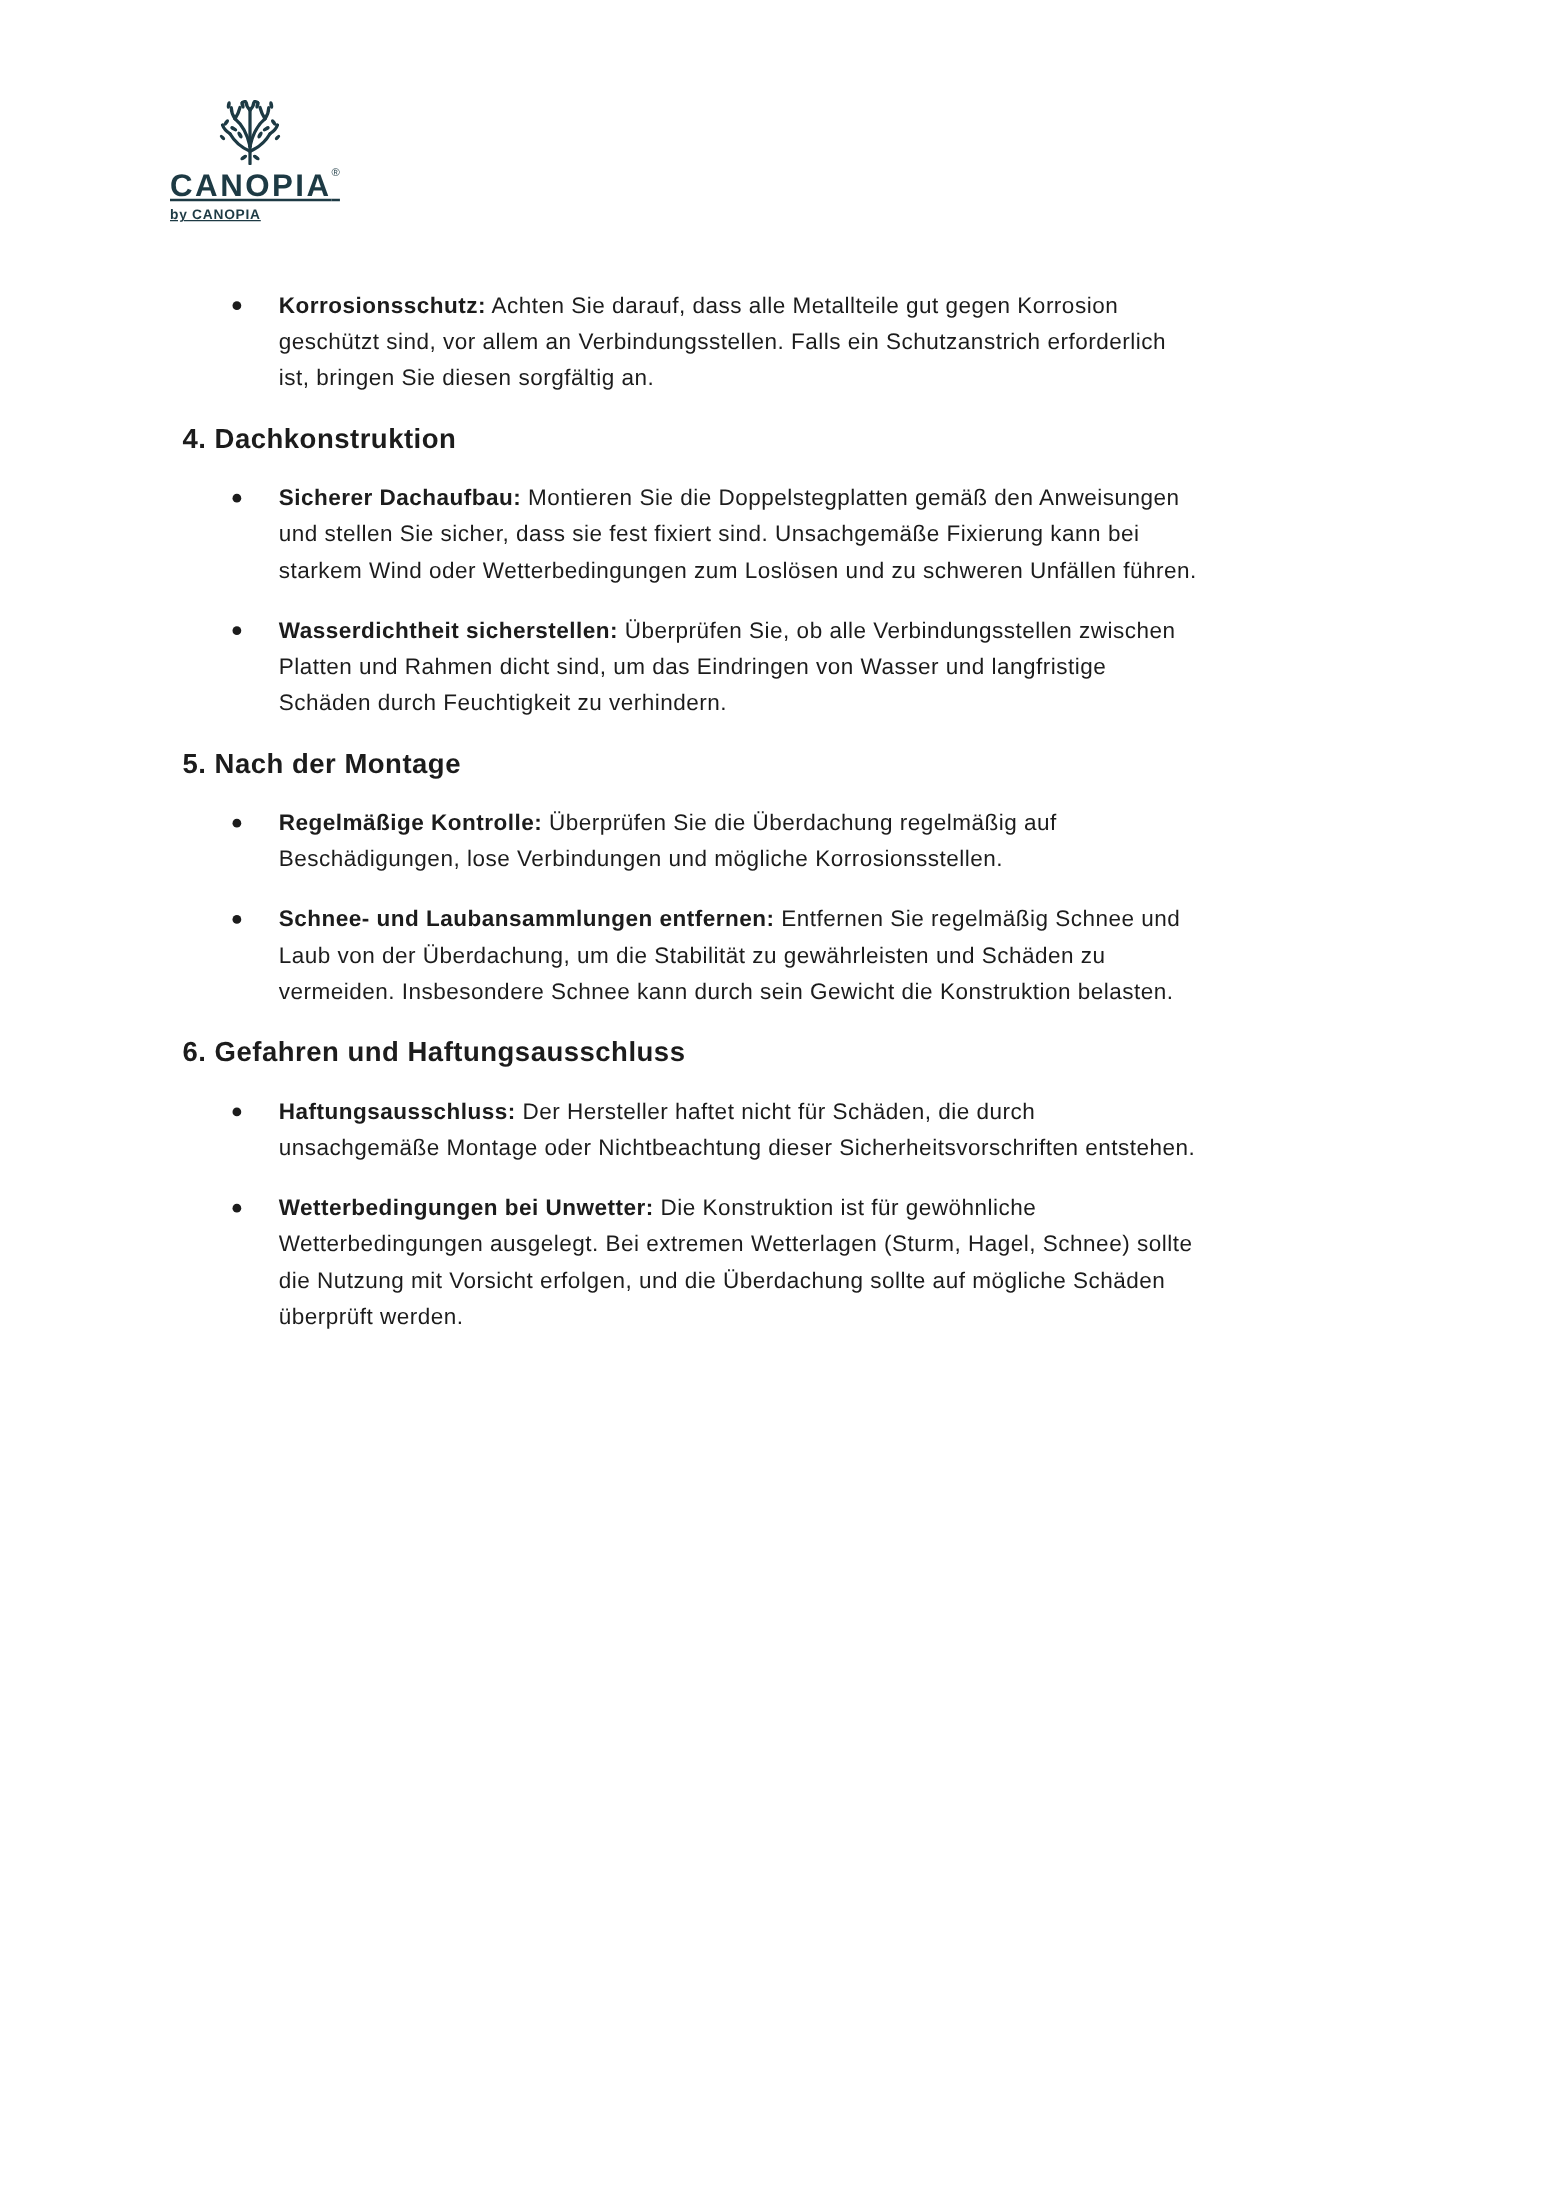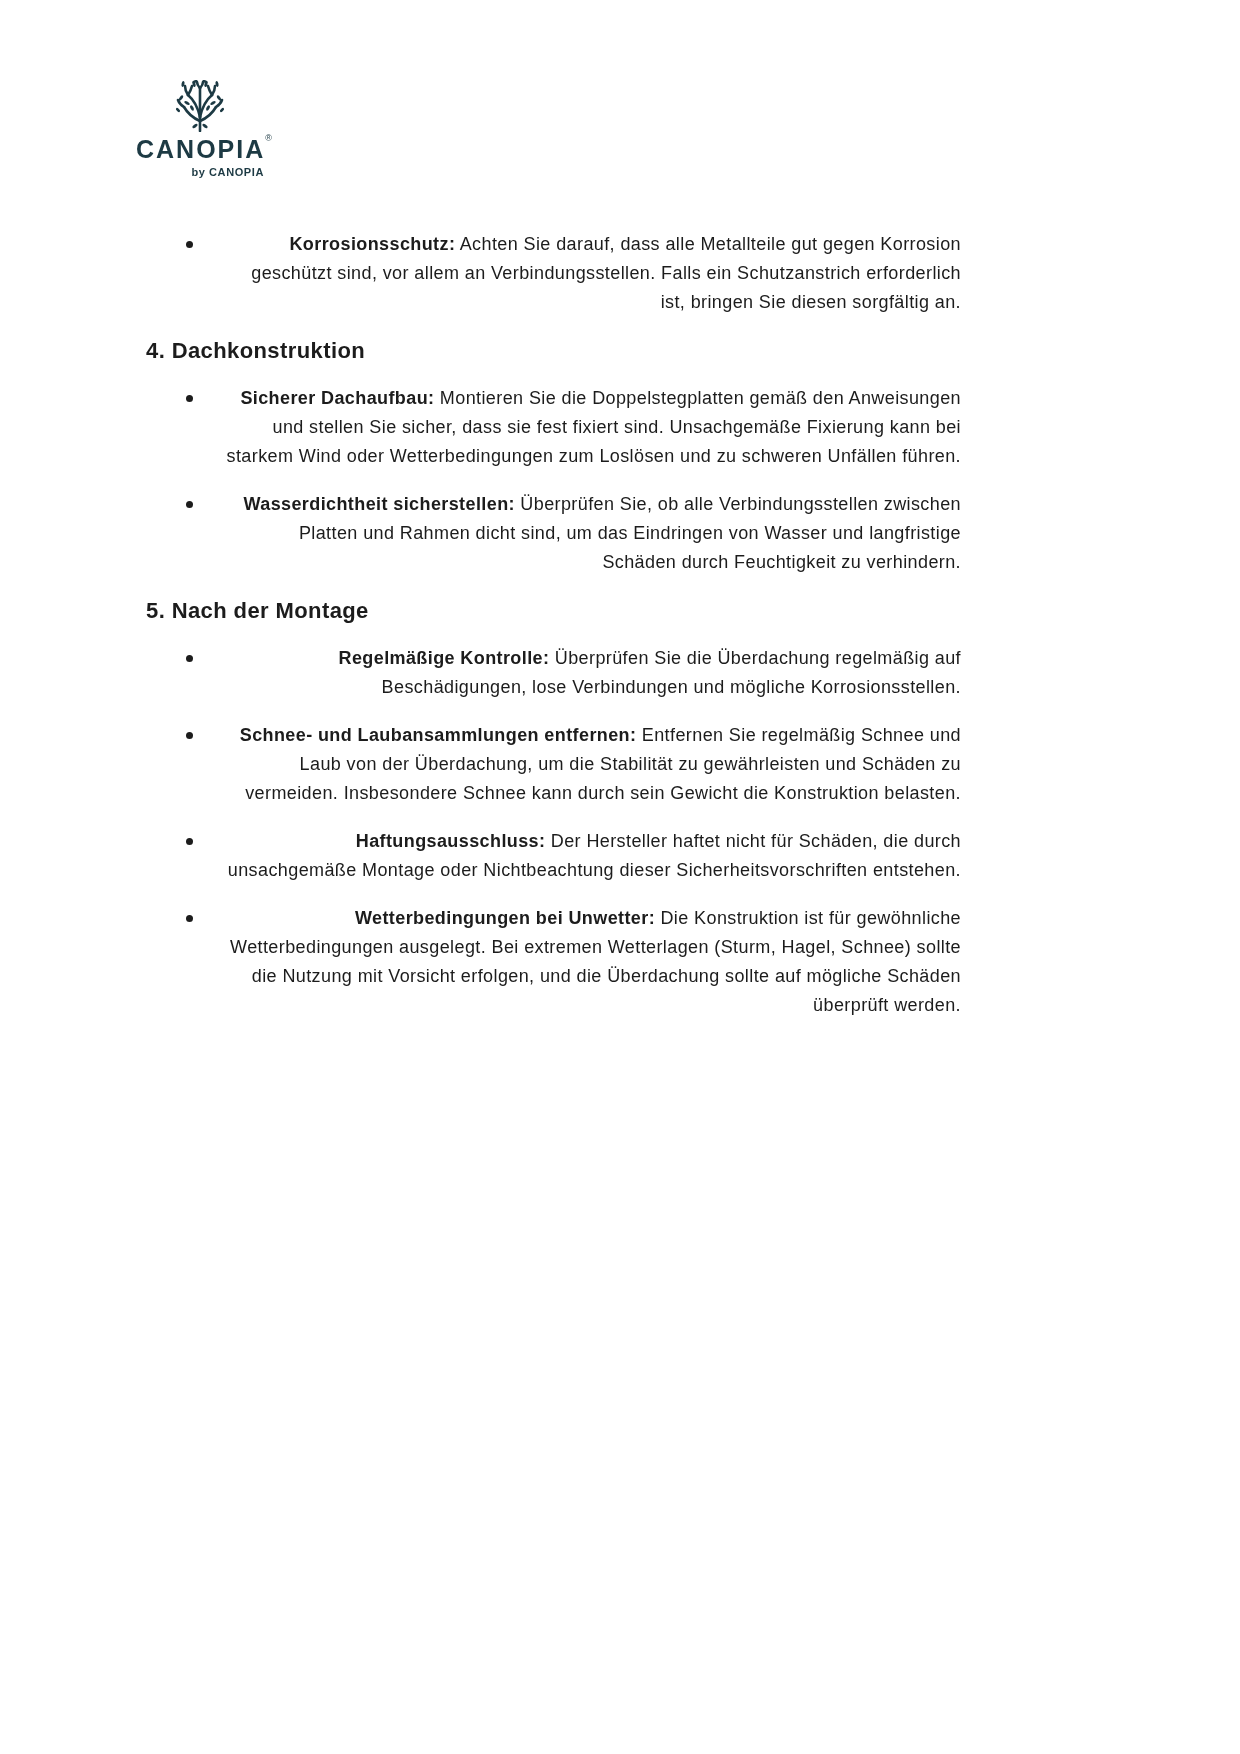--- a/index.html
+++ b/index.html
@@ -14,22 +14,23 @@
     color: var(--text-color, #1c1c1c);
     overflow: hidden;
   }
 
   
   .logo {
     position: absolute;
     left: 136px;
     top: 80px;
     width: 128px;
-    text-align: right;
+    text-align: left;
     color: var(--logo-color, #1d3a44);
+    text-decoration: underline;
   }
   .logo .tree { display: block; margin: 0 auto 4px auto; }
   .wordmark {
     font-size: 25px;
     font-weight: 700;
     letter-spacing: 2px;
     line-height: 1.05;
     white-space: nowrap;
     color: var(--logo-color, #1d3a44);
   }
@@ -63,21 +64,20 @@
     font-size: 22px;
     font-weight: 700;
     line-height: 29px;
     margin: 0 0 19px 0;
     letter-spacing: 0.4px;
   }
   .bullet {
     position: relative;
     padding-left: 77px;
     margin: 0 0 19px 0;
-    text-align: right;
   }
   .bullet .dot {
     position: absolute;
     left: 40px;
     top: 11px;
     width: 7px;
     height: 7px;
     border-radius: 50%;
     background: #1c1c1c;
   }
@@ -172,20 +172,21 @@
     </div>
 
     <div class="bullet">
       <span class="dot"></span>
       <p class="bullet-text">
         <strong>Schnee- und Laubansammlungen entfernen:</strong>
         <span>Entfernen Sie regelmäßig Schnee und Laub von der Überdachung, um die Stabilität zu gewährleisten und Schäden zu vermeiden. Insbesondere Schnee kann durch sein Gewicht die Konstruktion belasten.</span>
       </p>
     </div>
 
+    <h2 class="heading">6. Gefahren und Haftungsausschluss</h2>
 
     <div class="bullet">
       <span class="dot"></span>
       <p class="bullet-text">
         <strong>Haftungsausschluss:</strong>
         <span>Der Hersteller haftet nicht für Schäden, die durch unsachgemäße Montage oder Nichtbeachtung dieser Sicherheitsvorschriften entstehen.</span>
       </p>
     </div>
 
     <div class="bullet">

